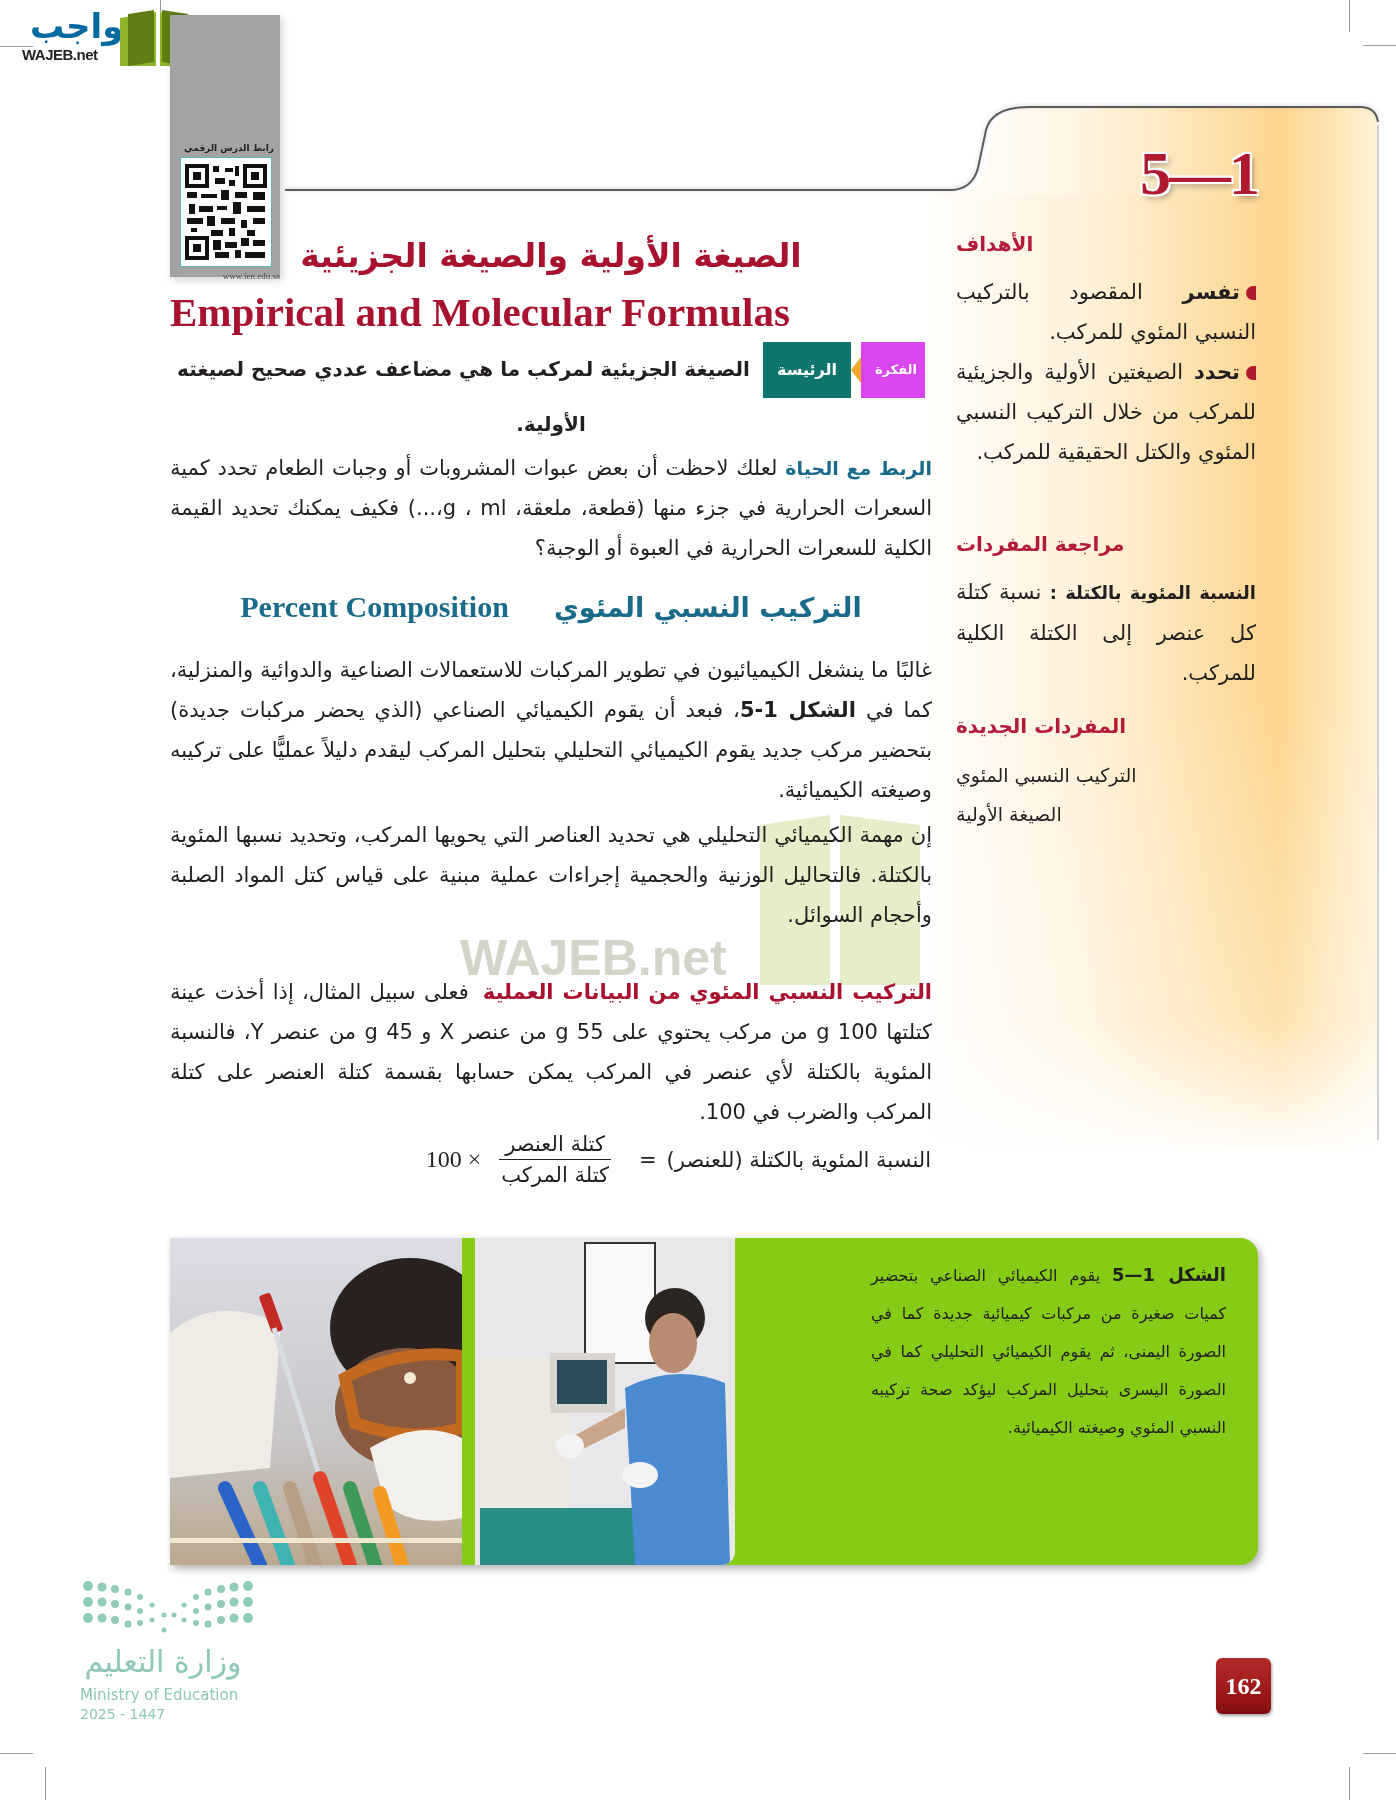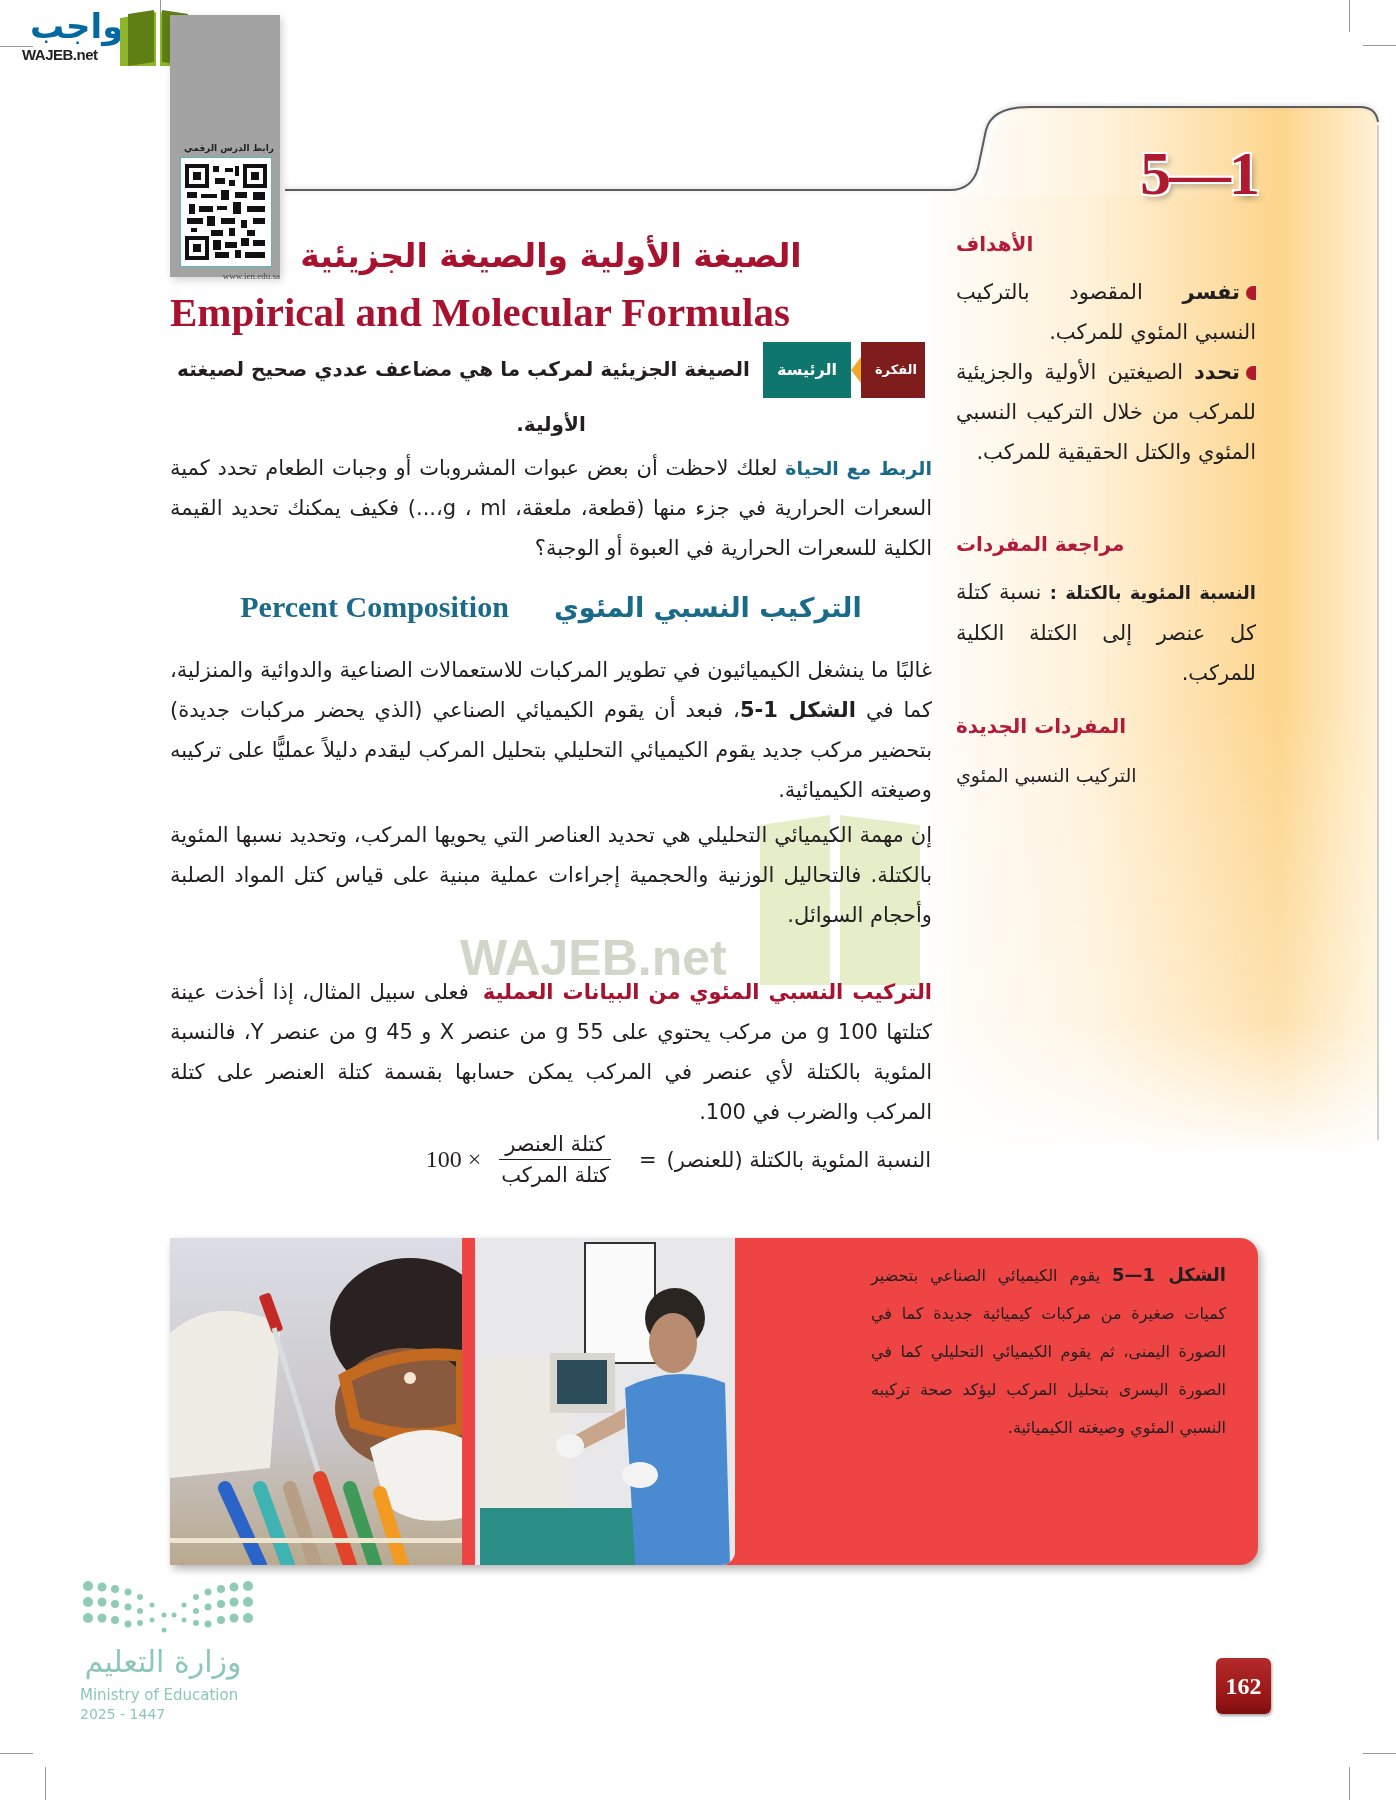--- a/index.html
+++ b/index.html
@@ -31,39 +31,39 @@
   .side { direction:rtl; text-align:left; right:140px; width:300px; }
   .side-heading { font-weight:bold; color:#b31b3a; font-size:20px; }
   .side-text { font-size:21px; line-height:40px; color:#231f20; text-align:justify; text-align-last:right; }
   .bullet { display:inline-block; width:10px; height:14px; background:#b01a2e; border-radius:7px 0 0 7px; margin-left:6px; vertical-align:middle; }
   .vocab-item { font-size:19px; line-height:39px; }
   
   .main { direction:rtl; text-align:center; left:170px; width:762px; }
   .title-ar { font-size:33px; font-weight:bold; color:#a8122e; }
   .title-en { font-family:"Liberation Serif", serif; font-weight:bold; font-size:41px; color:#a8122e; direction:ltr; text-align:left; }
   .mainidea { font-size:20px; font-weight:bold; line-height:52px; }
-  .badge-orange { display:inline-block; background:#7f1d1d; color:#fff; font-size:13px; padding:2px 8px 2px 14px; position:relative; vertical-align:middle; }
+  .badge-orange { display:inline-block; background:#d946ef; color:#fff; font-size:13px; padding:2px 8px 2px 14px; position:relative; vertical-align:middle; }
   .badge-blue { display:inline-block; background:#0f766e; color:#fff; font-size:16px; padding:2px 14px; vertical-align:middle; margin-left:6px; }
   .chev { display:inline-block; width:0; height:0; border-top:13px solid transparent; border-bottom:13px solid transparent; border-right:10px solid #f0a72a; vertical-align:middle; }
   .para { font-size:21px; line-height:40px; text-align:justify; text-align-last:right; }
   .lead-teal { color:#1a6a8a; font-weight:bold; font-size:19px; margin-left:8px; }
   .lead-red { color:#a8122e; font-weight:bold; font-size:21px; margin-left:14px; }
   .sec-head { color:#1a6a8a; font-weight:bold; }
   .sec-head-ar { font-size:27px; }
   .sec-head-en { font-family:"Liberation Serif", serif; font-size:30px; direction:ltr; }
   .bold { font-weight:bold; }
   
   .formula { right:465px; top:1132px; direction:rtl; display:flex; align-items:center; font-size:21px; }
   .frac { display:inline-flex; flex-direction:column; align-items:center; margin:0 14px; }
   .frac .num { border-bottom:1.5px solid #231f20; padding:0 6px 3px; }
   .frac .den { padding:3px 6px 0; }
   .times { font-family:"Liberation Serif", serif; font-size:24px; direction:ltr; }
   
   .figure {
-    left:170px; top:1238px; width:1088px; height:327px; background:#ef4444;
+    left:170px; top:1238px; width:1088px; height:327px; background:#84cc16;
     border-radius:0 18px 18px 0; box-shadow:3px 4px 8px rgba(0,0,0,0.3);
   }
   .photo { position:absolute; top:0; height:327px; overflow:hidden; }
   .caption { position:absolute; right:32px; top:18px; width:355px; direction:rtl; text-align:justify; text-align-last:right; font-size:16px; line-height:38px; color:#231f20; }
   .caption .fig-label { font-weight:bold; font-size:18px; }
   
   .moe { left:78px; top:1578px; width:180px; height:150px; }
   .moe-ar { position:absolute; left:0; top:66px; width:170px; text-align:center; font-size:30px; color:#8cc7b8; direction:rtl; }
   .moe-en { position:absolute; left:2px; top:108px; font-size:15px; color:#8cc7b8; font-family:"DejaVu Sans", sans-serif; }
   .moe-yr { position:absolute; left:2px; top:128px; font-size:14px; color:#8cc7b8; font-family:"DejaVu Sans", sans-serif; }
@@ -187,20 +187,21 @@
 
 <div class="abs side side-heading" style="top:532px;">مراجعة المفردات</div>
 <div class="abs side side-text" style="top:572px;">
   <b style="font-size:18px;">النسبة المئوية بالكتلة :</b>
   <span>نسبة كتلة كل عنصر إلى الكتلة الكلية للمركب.</span>
 </div>
 
 <div class="abs side side-heading" style="top:714px;">المفردات الجديدة</div>
 <div class="abs side" style="top:756px;">
   <div class="vocab-item">التركيب النسبي المئوي</div>
+  <div class="vocab-item">الصيغة الأولية</div>
 </div>
 
 <div class="abs main title-ar" style="top:236px;">الصيغة الأولية والصيغة الجزيئية</div>
 <div class="abs main title-en" style="top:288px;">Empirical and Molecular Formulas</div>
 
 <div class="abs main mainidea" style="top:342px;">
   <span class="badge-orange">الفكرة</span><span class="chev"></span><span class="badge-blue">الرئيسة</span>
   <span>الصيغة الجزيئية لمركب ما هي مضاعف عددي صحيح لصيغته الأولية.</span>
 </div>
 

